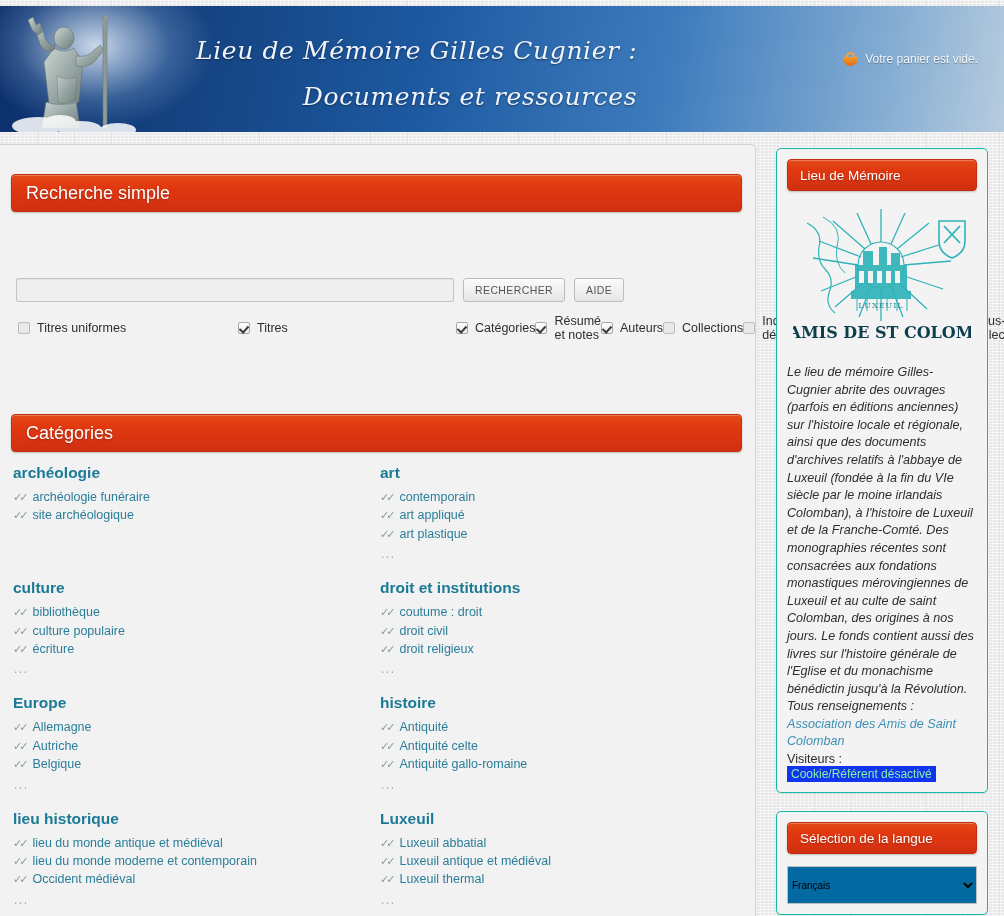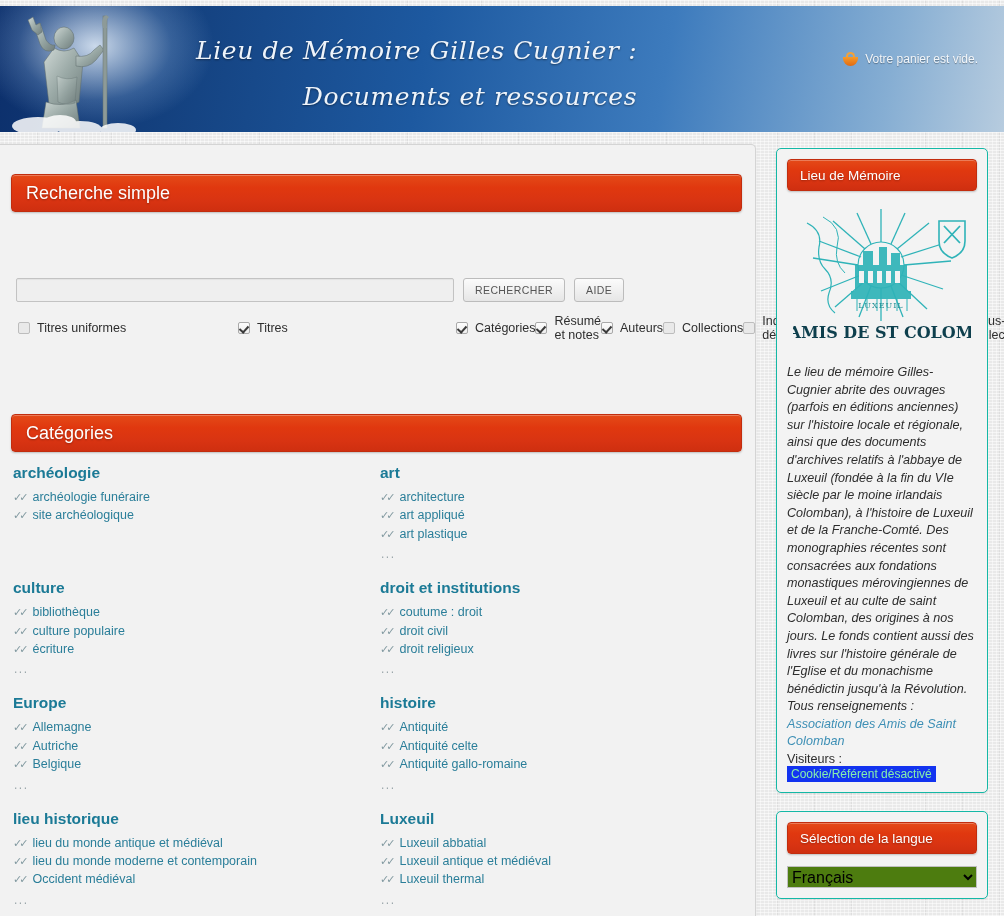--- a/index.html
+++ b/index.html
@@ -197,24 +197,24 @@
   #visitor-line { font-size: 12.6px; color: #2d2d2d; margin-top: 1px; }
   #cookie-badge {
     display: inline-block;
     background: #1233f0; color: #86efac;
     font-size: 12px; line-height: 14px;
     text-align: center;
     padding: 1px 4px;
     vertical-align: middle;
   }
   #lang-select {
-    width: 100%; height: 22px;
+    width: 100%; height: 38px;
     margin-top: 12px;
-    border: 1px solid #bfbfbf; background: #4d7c0f;
-    font-family: "Liberation Sans", sans-serif; font-size: 16px;
+    border: 1px solid #bfbfbf; background: #0369a1;
+    font-family: "Liberation Sans", sans-serif; font-size: 10px;
   }
 </style>
 </head>
 <body>
 
 <div id="header-banner">
   <svg id="statue" viewBox="0 0 180 126">
     <defs>
       <linearGradient id="gstone" x1="0" y1="0" x2="1" y2="1">
         <stop offset="0%" stop-color="#cfd8d5"></stop>
@@ -322,21 +322,21 @@
         </div>
         <div class="cat-link">
           <span class="tick">✓✓</span>
           <span>site archéologique</span>
         </div>
       </div>
       <div class="cat-block">
         <div class="cat-title">art</div>
         <div class="cat-link">
           <span class="tick">✓✓</span>
-          <span>architecture</span>
+          <span>contemporain</span>
         </div>
         <div class="cat-link">
           <span class="tick">✓✓</span>
           <span>art appliqué</span>
         </div>
         <div class="cat-link">
           <span class="tick">✓✓</span>
           <span>art plastique</span>
         </div>
         <div class="cat-more">...</div>

